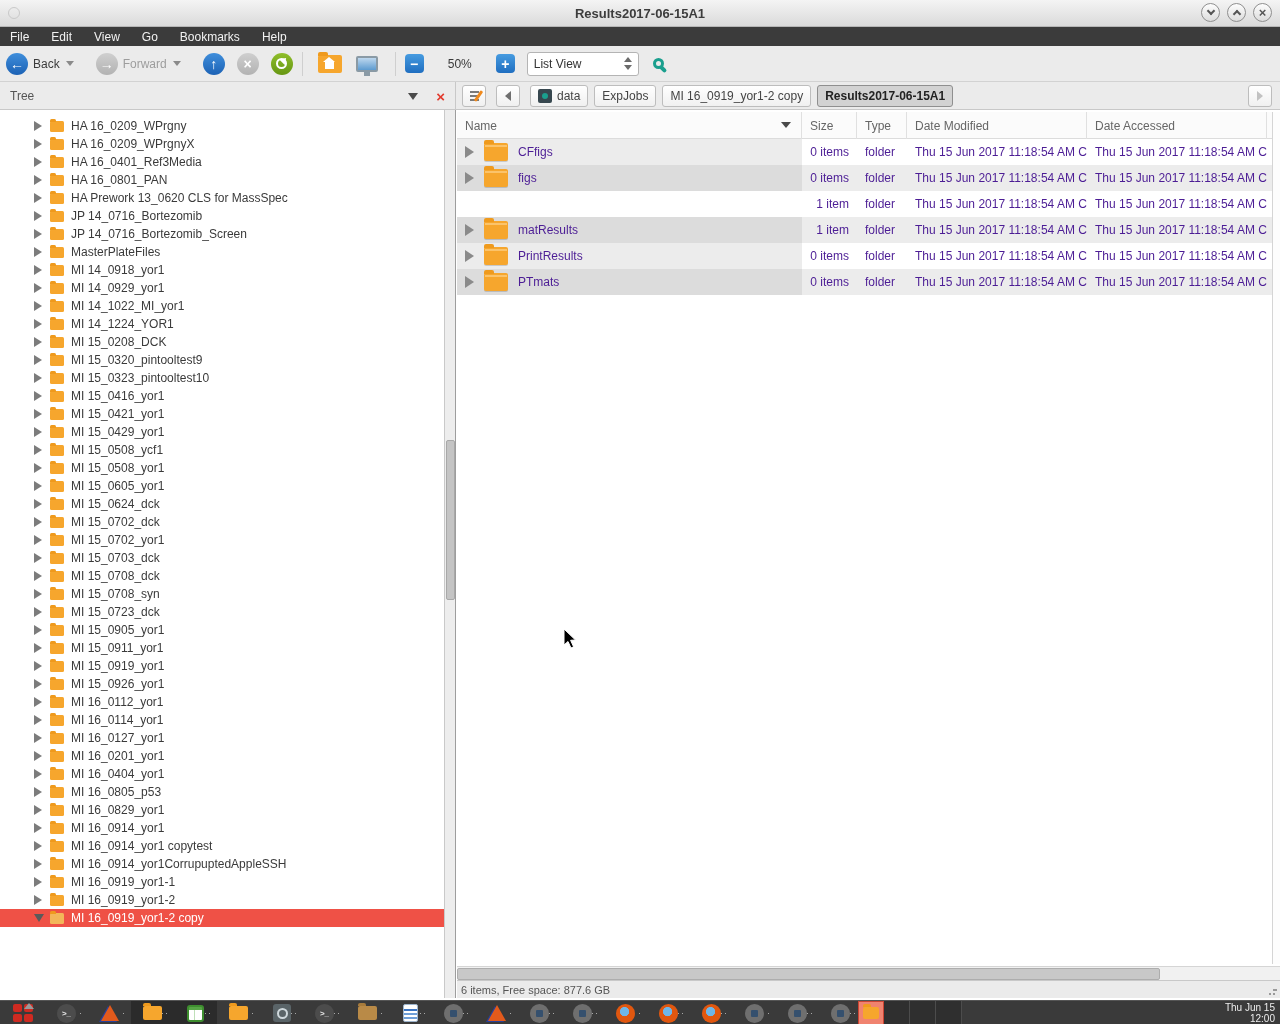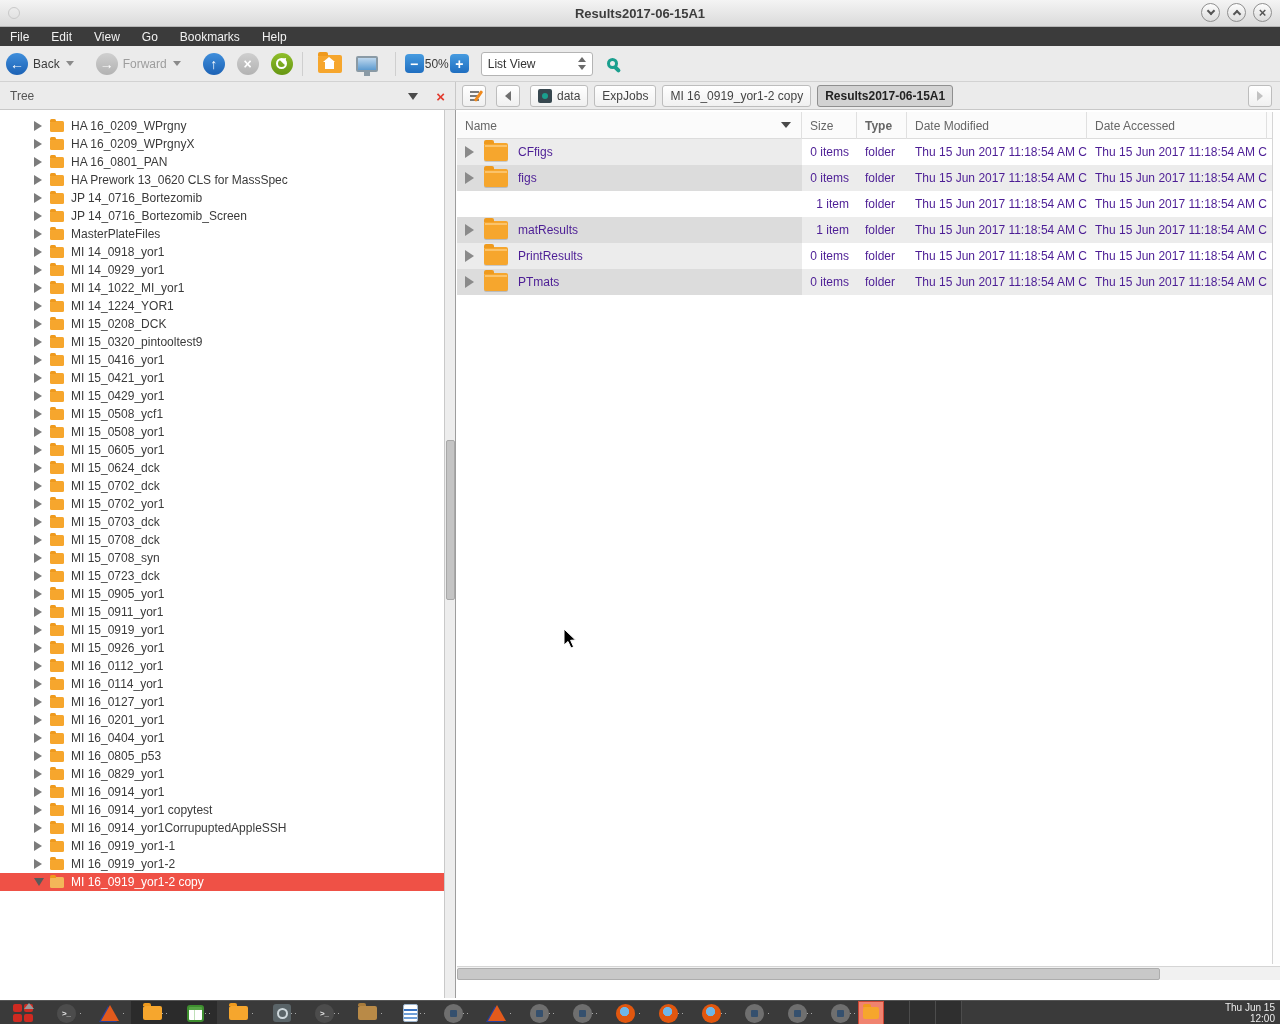--- a/index.html
+++ b/index.html
@@ -41,21 +41,21 @@
   .refresh-ring::after { content:""; position:absolute; right:-3px; top:-3px; width:0; height:0;
     border-left:4px solid transparent; border-right:4px solid transparent; border-bottom:6px solid #fff; transform:rotate(45deg); }
   .home-folder { position:relative; width:24px; height:18px; background:#f6a62d; border-radius:2px; margin:0 6px; }
   .home-folder::before { content:""; position:absolute; top:-3px; left:0; width:10px; height:4px; background:#ef9a1d; border-radius:2px 2px 0 0; }
   .house { position:absolute; left:7px; top:7px; width:9px; height:7px; background:#fff; }
   .house::before { content:""; position:absolute; left:-2px; top:-5px; border-left:6.5px solid transparent; border-right:6.5px solid transparent; border-bottom:5px solid #fff; }
   .monitor { position:relative; width:22px; height:16px; background:linear-gradient(#bdd7ee,#5d9bd0); border:2px solid #8a9aa5; border-radius:2px; margin:0 8px; }
   .monitor::after { content:""; position:absolute; left:6px; bottom:-6px; width:6px; height:4px; background:#8a9aa5; }
   .zoom-btn { width:19px; height:19px; border-radius:4px; background:linear-gradient(#469be0,#1f6ec0);
     color:#fff; font-size:14px; font-weight:bold; display:flex; align-items:center; justify-content:center; line-height:1; }
-  .zoom-pct { font-size:12px; color:#3a3a3a; margin:0 1px; }
+  .zoom-pct { font-size:12px; color:#3a3a3a; margin:0 24px; }
   .combo { width:112px; height:24px; background:#fff; border:1px solid #b4b4b4; border-radius:3px;
     display:flex; align-items:center; justify-content:space-between; padding:0 6px; margin:0 10px 0 12px; }
   .combo-text { font-size:12px; color:#333; }
   .spin { display:flex; flex-direction:column; gap:3px; align-items:center; }
   .spin .t-up { width:0; height:0; border-left:4px solid transparent; border-right:4px solid transparent; border-bottom:5px solid #6b6b6b; }
   .spin .t-dn { width:0; height:0; border-left:4px solid transparent; border-right:4px solid transparent; border-top:5px solid #6b6b6b; }
   .lens { position:relative; width:11px; height:11px; border:3.5px solid #1a9f8e; border-radius:50%; margin-left:4px; }
   .lens::after { content:""; position:absolute; width:8px; height:4px; background:#1a9f8e; border-radius:2px; transform:rotate(45deg); right:-6px; bottom:-5px; }
 
   
@@ -270,20 +270,25 @@
             <span>HA 16_0209_WPrgny</span>
           </div>
           <div class="tree-row">
             <span class="exp"></span>
             <span class="folder"></span>
             <span>HA 16_0209_WPrgnyX</span>
           </div>
           <div class="tree-row">
             <span class="exp"></span>
             <span class="folder"></span>
+            <span>HA 16_0401_Ref3Media</span>
+          </div>
+          <div class="tree-row">
+            <span class="exp"></span>
+            <span class="folder"></span>
             <span>HA 16_0801_PAN</span>
           </div>
           <div class="tree-row">
             <span class="exp"></span>
             <span class="folder"></span>
             <span>HA Prework 13_0620 CLS for MassSpec</span>
           </div>
           <div class="tree-row">
             <span class="exp"></span>
             <span class="folder"></span>
@@ -321,20 +326,25 @@
           </div>
           <div class="tree-row">
             <span class="exp"></span>
             <span class="folder"></span>
             <span>MI 15_0208_DCK</span>
           </div>
           <div class="tree-row">
             <span class="exp"></span>
             <span class="folder"></span>
             <span>MI 15_0320_pintooltest9</span>
+          </div>
+          <div class="tree-row">
+            <span class="exp"></span>
+            <span class="folder"></span>
+            <span>MI 15_0323_pintooltest10</span>
           </div>
           <div class="tree-row">
             <span class="exp"></span>
             <span class="folder"></span>
             <span>MI 15_0416_yor1</span>
           </div>
           <div class="tree-row">
             <span class="exp"></span>
             <span class="folder"></span>
             <span>MI 15_0421_yor1</span>
@@ -487,21 +497,21 @@
 
     <div class="file-panel">
       <div class="fl-header" id="fl-header">
           <div class="fl-hcell" style="left: 0px; width: 345px;">
             <span>Name</span>
             <span class="sort-arrow"></span>
           </div>
           <div class="fl-hcell" style="left: 345px; width: 55px;">
             <span>Size</span>
           </div>
-          <div class="fl-hcell" style="left: 400px; width: 50px; font-weight: bold;">
+          <div class="fl-hcell" style="left: 400px; width: 50px;">
             <span>Type</span>
           </div>
           <div class="fl-hcell" style="left: 450px; width: 180px;">
             <span>Date Modified</span>
           </div>
           <div class="fl-hcell" style="left: 630px; width: 180px;">
             <span>Date Accessed</span>
           </div>
           <div class="fl-hcell" style="left: 810px; width: 13px;">
             <span>G</span>
@@ -637,20 +647,24 @@
               <span>Thu 15 Jun 2017 11:18:54 AM CDT</span>
             </div>
             <div class="fcell" style="left: 810px; width: 13px; background: rgb(236, 236, 236);">
               <span>s</span>
             </div>
           </div>
         </div>
       <div class="fl-vstrip"></div>
       <div class="fl-hscroll">
         <div class="fl-hthumb"></div>
+      </div>
+      <div class="statusbar">
+        <span>6 items, Free space: 877.6 GB</span>
+        <span class="grip"></span>
       </div>
     </div>
   </div>
 
   <div class="taskbar">
     <div class="tb-items" id="tb-items">
         <div class="tb-item">
           <span class="ic-grid">
             <i></i>
             <i></i>

